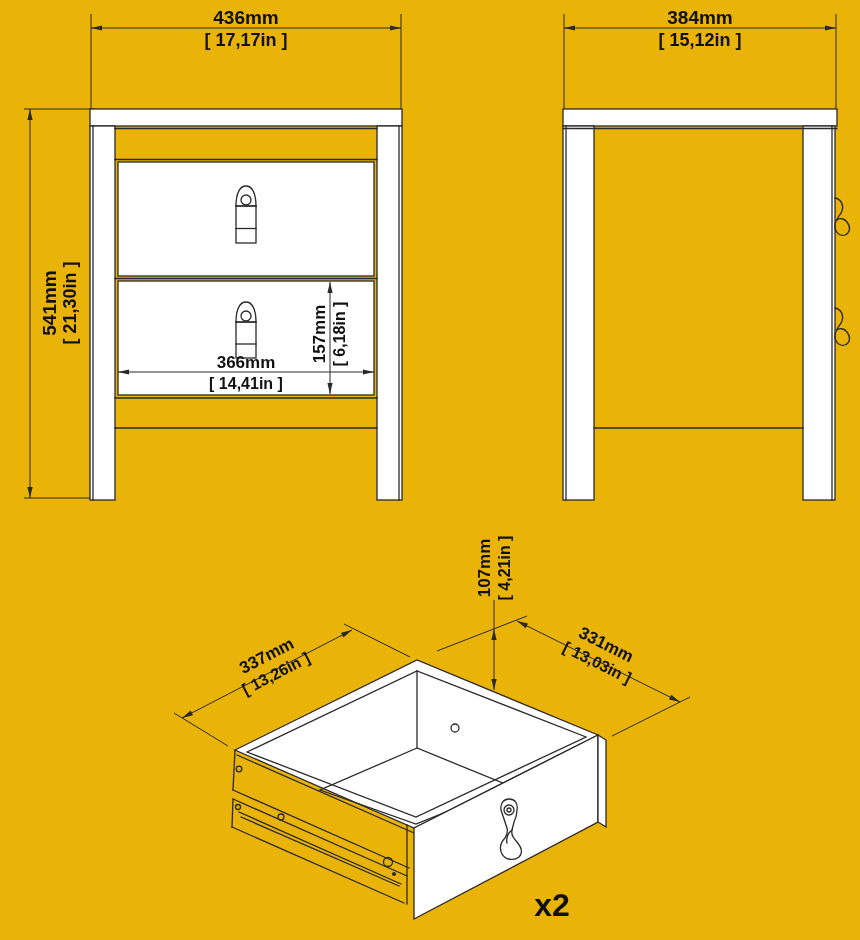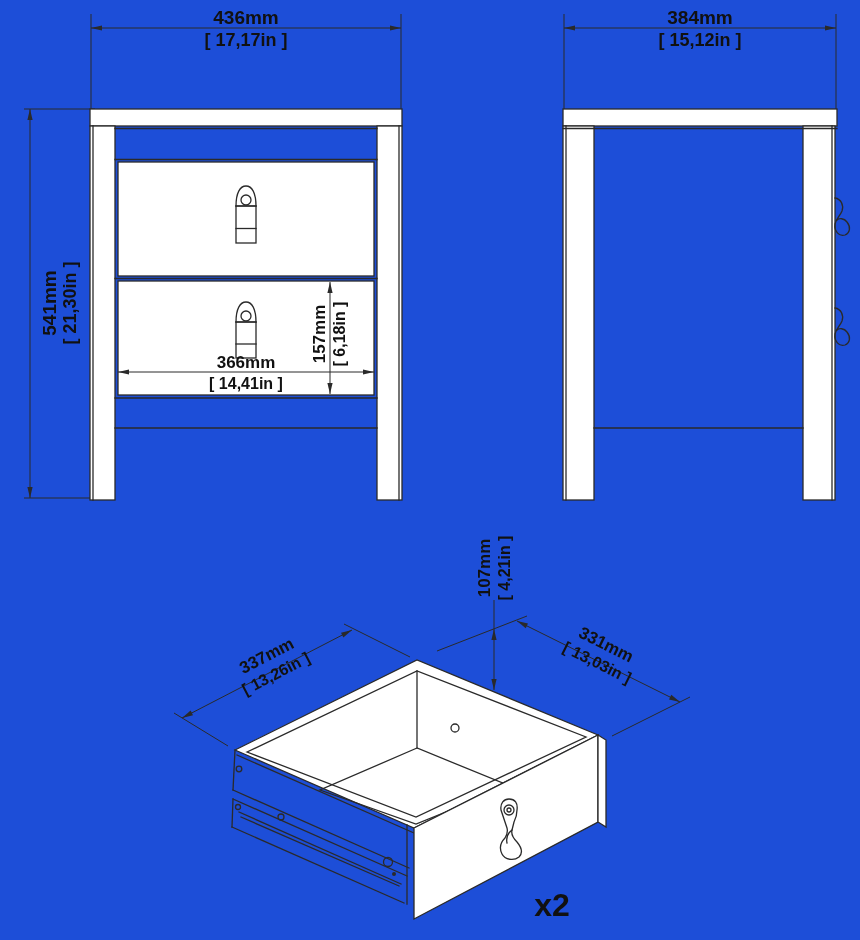--- a/index.html
+++ b/index.html
@@ -1,16 +1,16 @@
 <!DOCTYPE html>
 <html><head>
 <meta charset="utf-8">
 <style>
   html,body{margin:0;padding:0;background:#fff;}
-  #canvas{position:relative;width:860px;height:940px;background:#1d4ed8;overflow:hidden;
+  #canvas{position:relative;width:860px;height:940px;background:#eab308;overflow:hidden;
           font-family:"Liberation Sans",sans-serif;}
   svg{display:block;}
   .ln{stroke:#2a2a2a;stroke-width:1.3;fill:none;stroke-linejoin:miter;stroke-linecap:square;}
   .lnw{stroke:#2a2a2a;stroke-width:1.3;fill:#ffffff;stroke-linejoin:miter;}
   .dim{stroke:#2a2a2a;stroke-width:1;fill:none;stroke-linecap:butt;}
   .arr{fill:#2a2a2a;stroke:none;}
   .dot{fill:#2a2a2a;stroke:none;}
   text{fill:#111111;font-family:"Liberation Sans",sans-serif;font-weight:bold;}
   .t-mm{font-size:19px;}
   .t-in{font-size:18px;}

